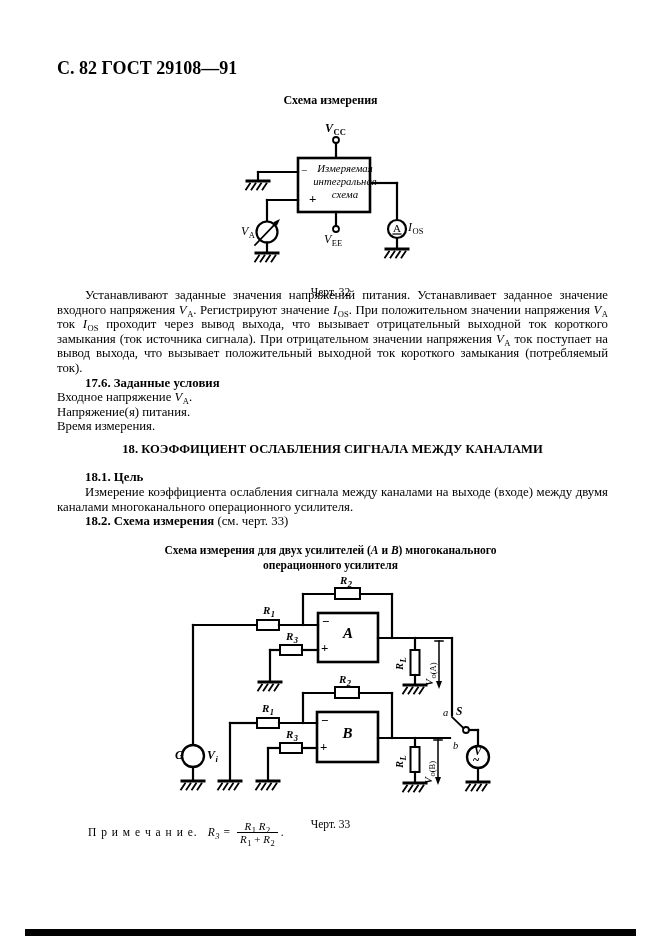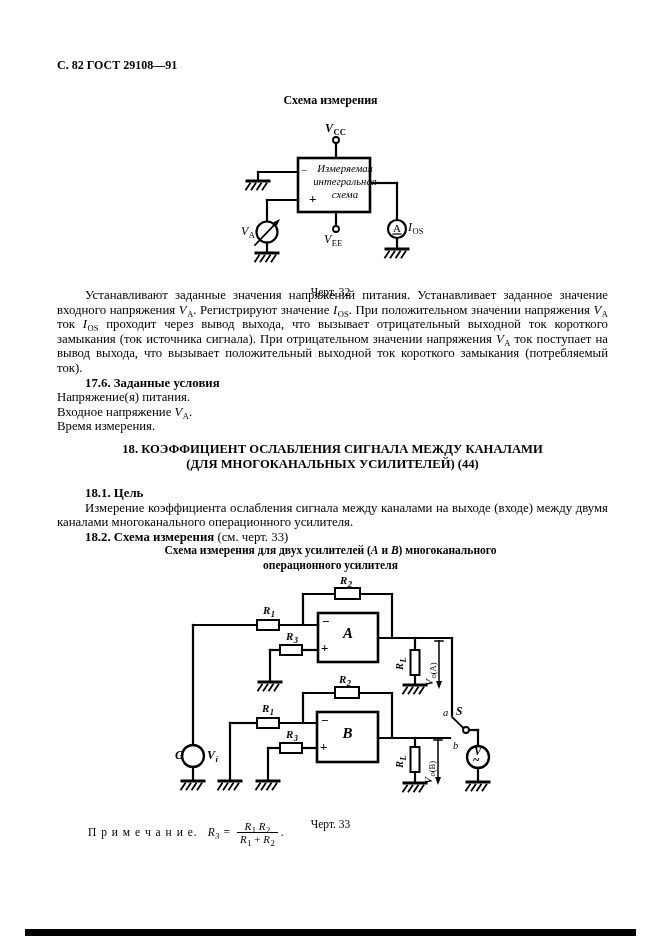--- a/index.html
+++ b/index.html
@@ -5,21 +5,21 @@
   html,body{margin:0;padding:0;background:#e8e8e8;}
   .page{position:relative;width:661px;height:936px;background:#ffffff;
         font-family:"Liberation Serif",serif;color:#000;overflow:hidden;}
   .abs{position:absolute;}
   .lbl{position:absolute;font-size:12px;line-height:13px;white-space:nowrap;}
   .rot{position:absolute;transform:rotate(-90deg);transform-origin:0 100%;
        height:14px;line-height:14px;white-space:nowrap;}
   .var{font-style:italic;}
   .bi{font-weight:bold;font-style:italic;}
   .sub{font-size:8.5px;line-height:1;position:relative;top:3px;margin-left:0.5px;}
-  .hdr{font-weight:bold;font-size:12px;}
+  .hdr{font-weight:bold;font-size:18px;}
   .figtitle{font-weight:bold;font-size:12px;}
   .cap{font-size:11.5px;margin-top:19px;}
   .flow{position:absolute;left:57px;top:288px;width:551px;font-size:12.8px;line-height:14.6px;}
   .flow p{margin:0;}
   .jt{text-align:justify;}
   .ind{text-indent:28px;}
   .bold{font-weight:bold;}
   .h18{margin-top:8px !important;text-align:center;font-weight:bold;line-height:15.5px;font-size:12.6px;}
   .h181{margin-top:13px !important;}
   .center-line{position:absolute;left:0;width:661px;text-align:center;}
@@ -95,26 +95,25 @@
   <div class="chip-txt">
     <span style="display:block;">Измеряемая</span>
     <span style="display:block;">интегральная</span>
     <span style="display:block;">схема</span>
   </div>
   <div class="center-line cap" style="top:267px;">Черт. 32</div>
 
   <div class="flow">
     <p class="jt ind"><span>Устанавливают заданные значения напряжений питания. Устанавливает заданное значение входного напряжения </span><span class="var">V</span><span class="sub">A</span><span>. Регистрируют значение </span><span class="var">I</span><span class="sub">OS</span><span>. При положительном значении напряжения </span><span class="var">V</span><span class="sub">A</span><span> ток </span><span class="var">I</span><span class="sub">OS</span><span> проходит через вывод выхода, что вызывает отрицательный выходной ток короткого замыкания (ток источника сигнала). При отрицательном значении напряжения </span><span class="var">V</span><span class="sub">A</span><span> ток поступает на вывод выхода, что вызывает положительный выходной ток короткого замыкания (потребляемый ток).</span></p>
     <p class="bold ind">17.6. Заданные условия</p>
+    <p><span>Входное напряжение </span><span class="var">V</span><span class="sub">A</span><span>.</span></p>
     <p>Напряжение(я)  питания.</p>
-    <p><span>Входное напряжение </span><span class="var">V</span><span class="sub">A</span><span>.</span></p>
     <p>Время измерения.</p>
     <p class="h18">
         <span style="display:block;">18. КОЭФФИЦИЕНТ ОСЛАБЛЕНИЯ СИГНАЛА МЕЖДУ КАНАЛАМИ</span>
-        <span style="display:block;">(ДЛЯ МНОГОКАНАЛЬНЫХ УСИЛИТЕЛЕЙ) (44)</span>
       </p>
     <p class="bold ind h181">18.1. Цель</p>
     <p class="jt ind">Измерение коэффициента ослабления сигнала между каналами на выходе (входе) между двумя каналами многоканального операционного усилителя.</p>
     <p class="ind"><span class="bold">18.2. Схема измерения</span><span> (см. черт. 33)</span></p>
   </div>
 
   <div class="center-line" style="top:543px;font-weight:bold;font-size:11.5px;line-height:15px;">
     <span style="display:block;"><span>Схема измерения для двух усилителей (</span><span class="var">A</span><span> и </span><span class="var">B</span><span>) многоканального</span></span>
     <span style="display:block;">операционного усилителя</span>
   </div>

